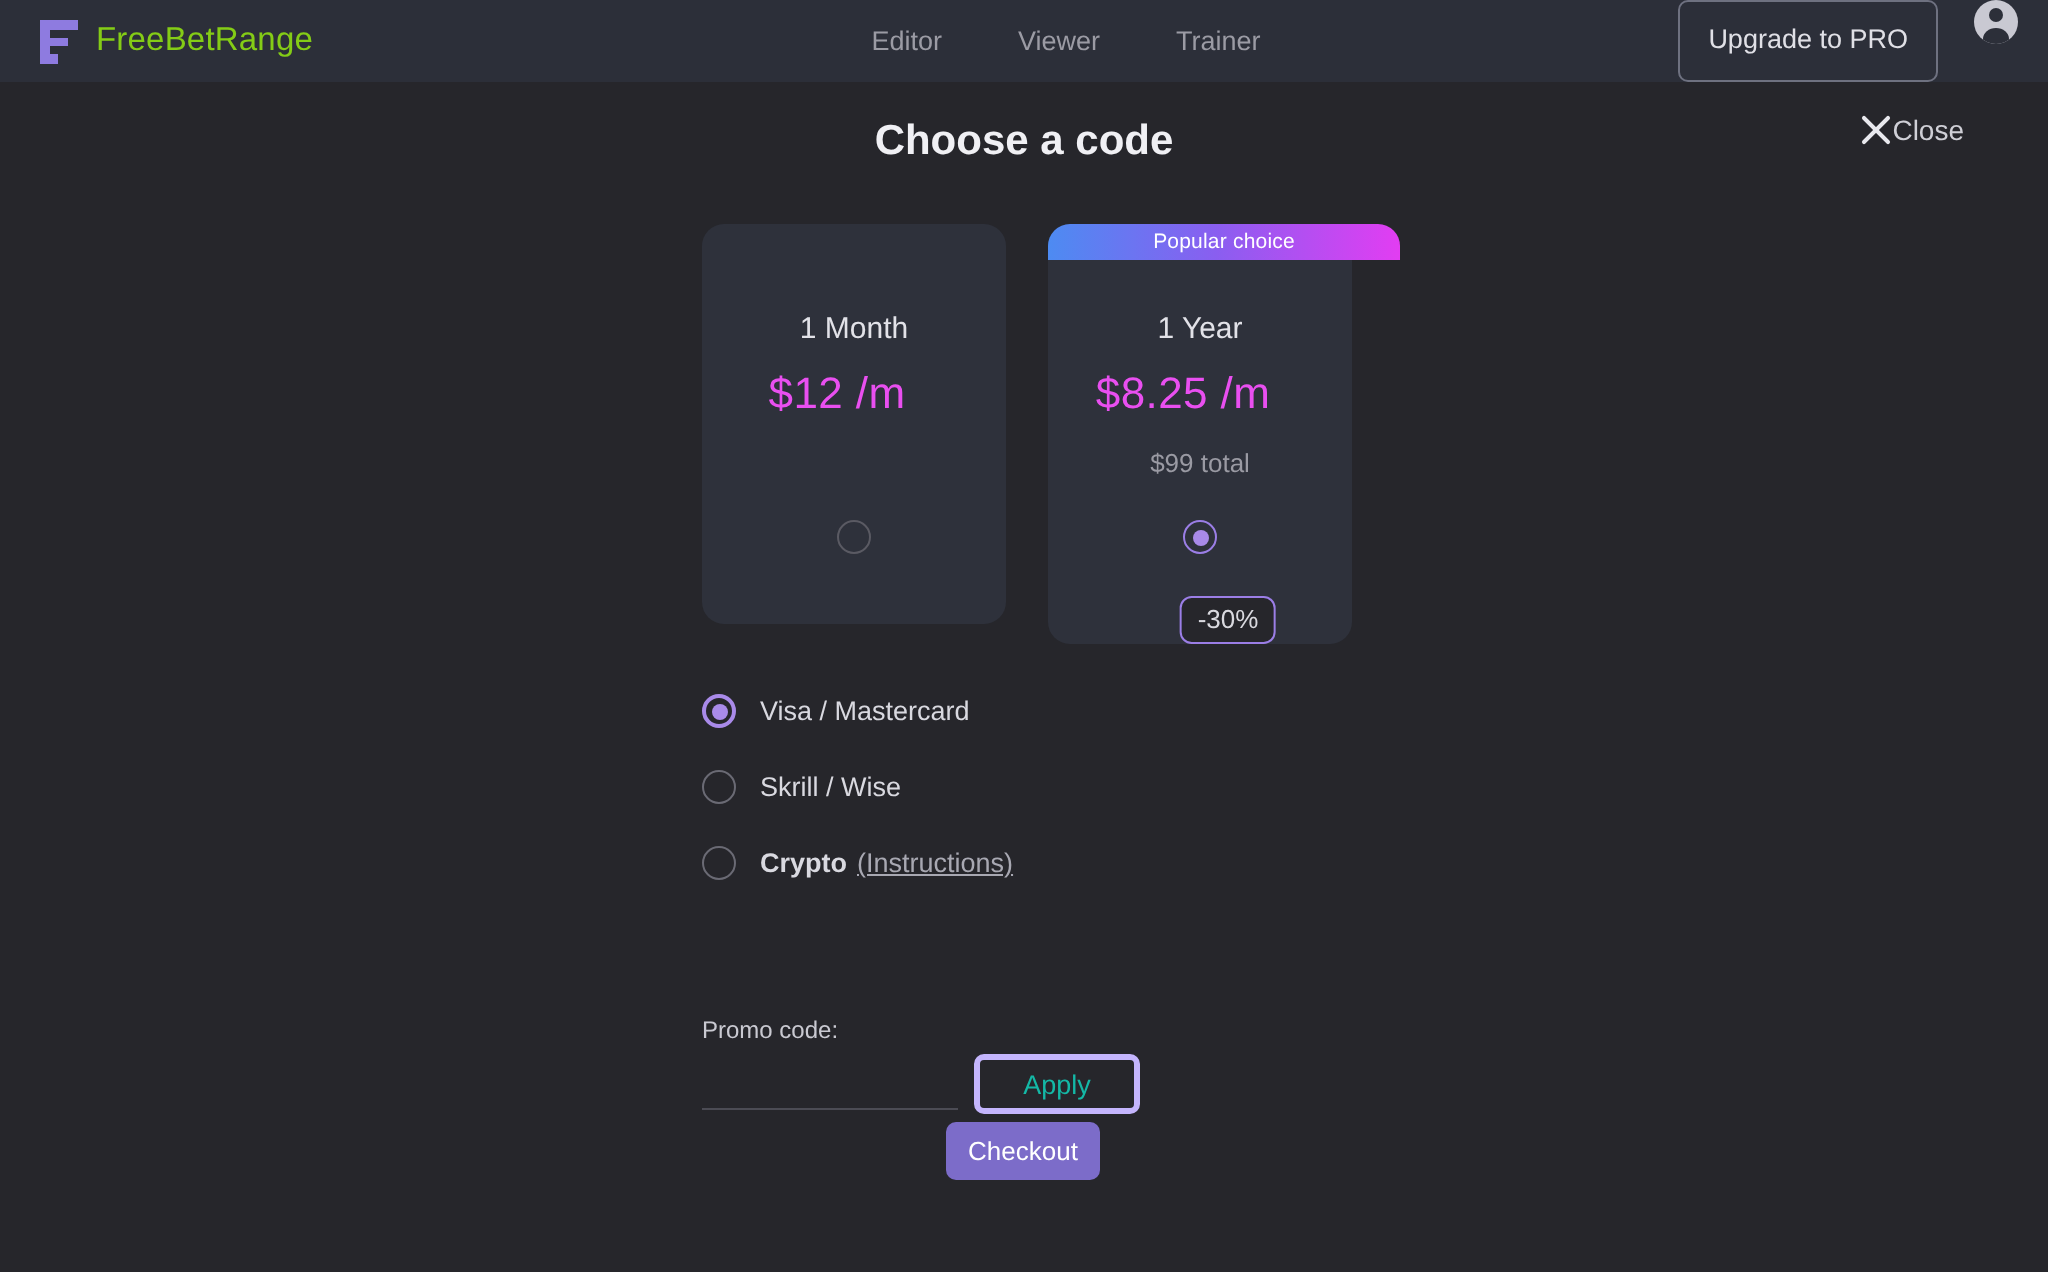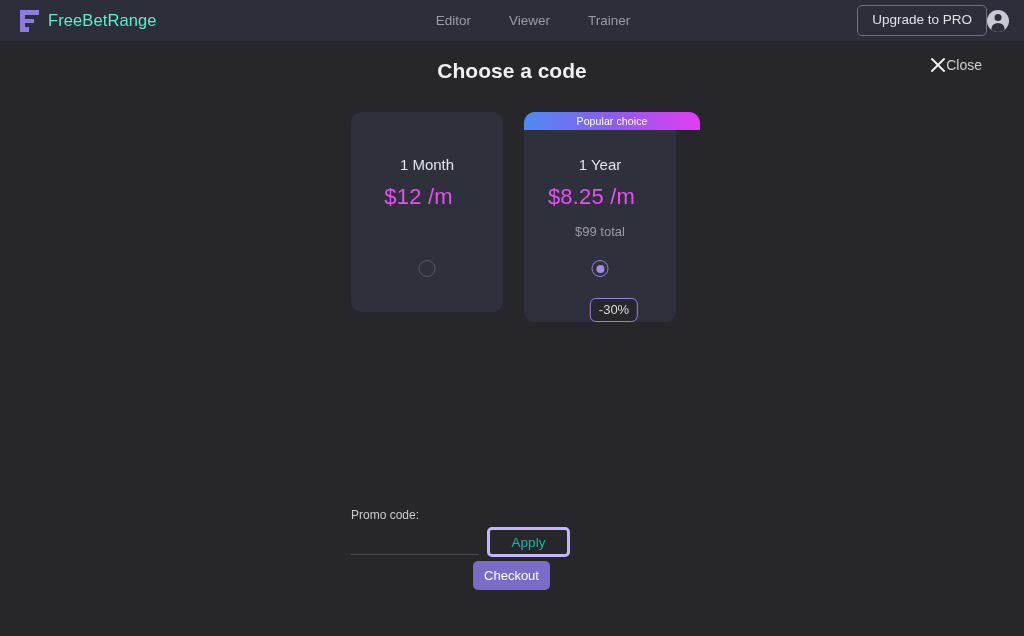--- a/index.html
+++ b/index.html
@@ -49,21 +49,21 @@
     background: #8e7be0;
     display: block;
   }
   .lg1 { left: 0;   top: 0;   width: 5px;  height: 22px; }
   .lg2 { left: 5px; top: 0;   width: 14px; height: 5px;  }
   .lg3 { left: 5px; top: 9px; width: 9px;  height: 4px;  }
   .lg4 { left: 0;   top: 17px;width: 9px;  height: 5px;  }
 
   .brand-name {
     font-size: 16.5px;
-    color: #5eead4;
+    color: #84cc16;
     letter-spacing: .1px;
   }
 
   .nav-links {
     position: absolute;
     left: 0; right: 0; top: 0;
     height: 41px;
     display: flex;
     align-items: center;
     justify-content: center;
@@ -74,21 +74,21 @@
     font-size: 13.5px;
     color: #9b9ba4;
     cursor: pointer;
     user-select: none;
   }
 
   .topbar-right {
     position: absolute;
     right: 15px;
     display: flex;
-    align-items: center;
+    gap: 18px;
     height: 41px;
     margin-left: 12px;
   }
 
   .upgrade-btn {
     border: 1px solid #6e7180;
     border-radius: 5px;
     background: transparent;
     color: #e0e0e6;
     font-family: inherit;
@@ -436,20 +436,38 @@
     <div class="plan-card yearly">
       <div class="popular-banner">Popular choice</div>
       <div class="plan-name">1 Year</div>
       <div class="plan-price">$8.25 /m</div>
       <div class="plan-total">$99 total</div>
       <div class="plan-radio checked"></div>
       <div class="discount-badge">-30%</div>
     </div>
   </div>
 
+  <div class="pay-options">
+
+    <div class="pay-row">
+      <span class="pay-radio checked"></span>
+      <span class="pay-label">Visa / Mastercard</span>
+    </div>
+
+    <div class="pay-row">
+      <span class="pay-radio"></span>
+      <span class="pay-label">Skrill / Wise</span>
+    </div>
+
+    <div class="pay-row">
+      <span class="pay-radio"></span>
+      <span class="pay-label bold">Crypto</span>
+      <span class="pay-sublink">(Instructions)</span>
+    </div>
+  </div>
 
   <div class="promo-label">Promo code:</div>
   <input class="promo-input" type="text" placeholder="" style="">
   <button class="apply-btn">Apply</button>
 
   <button class="checkout-btn">Checkout</button>
 
   <div class="footer-sliver"></div>
 </div>
 

